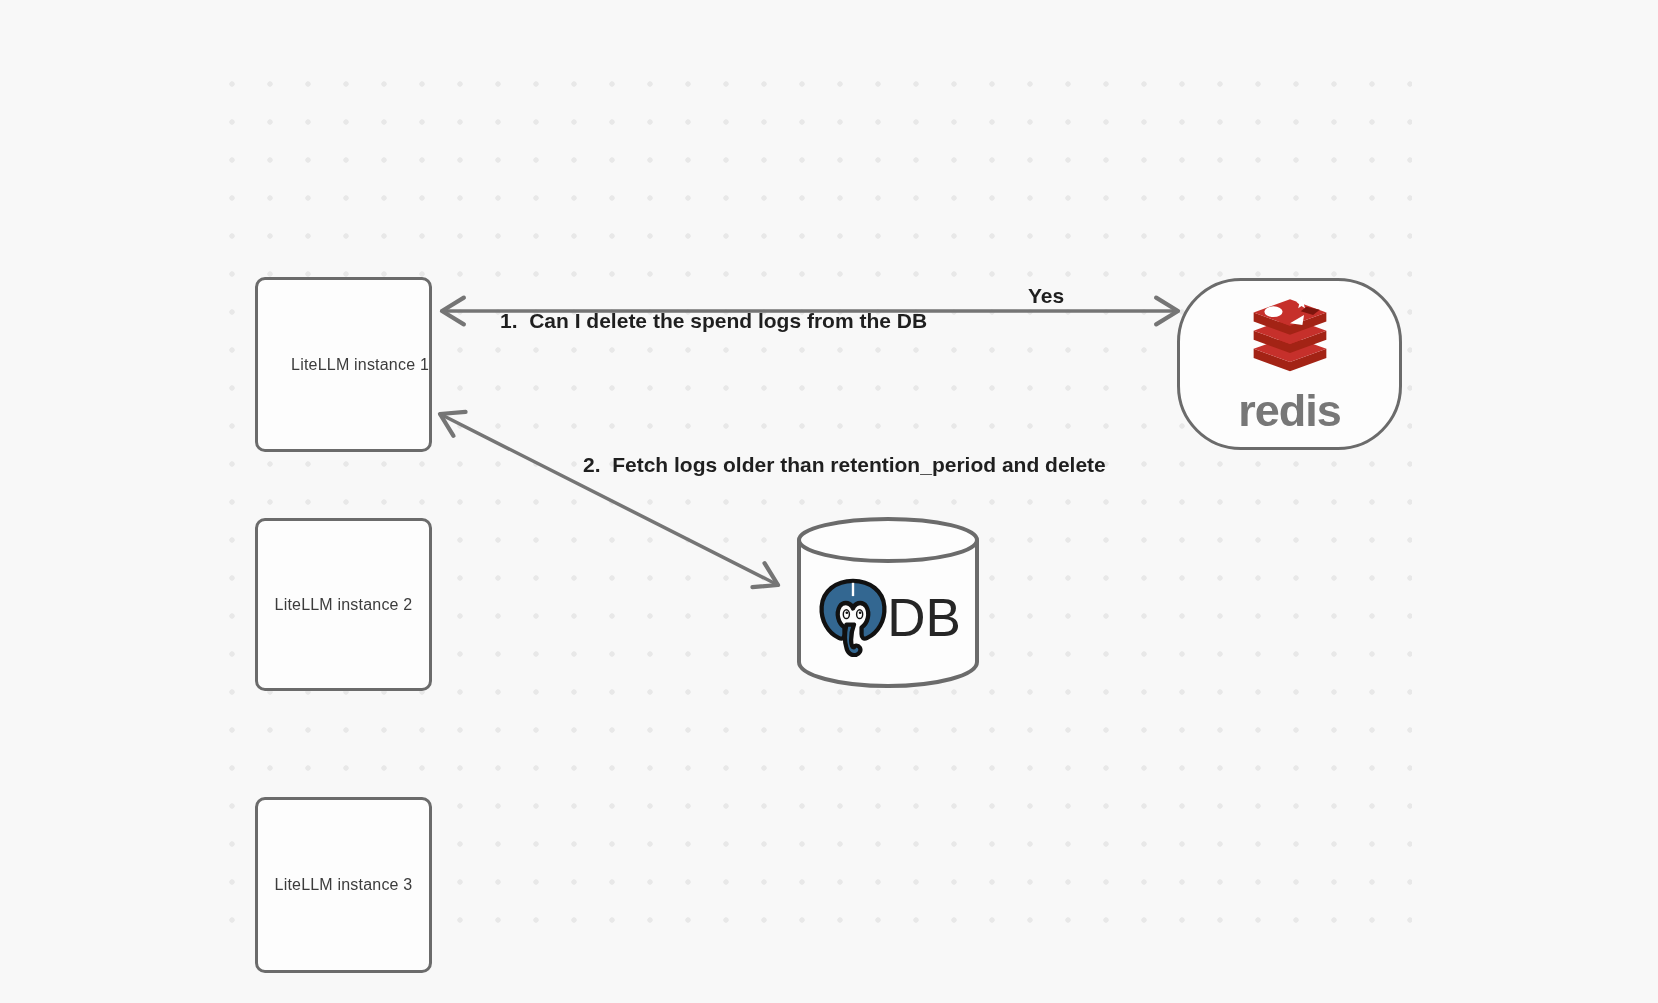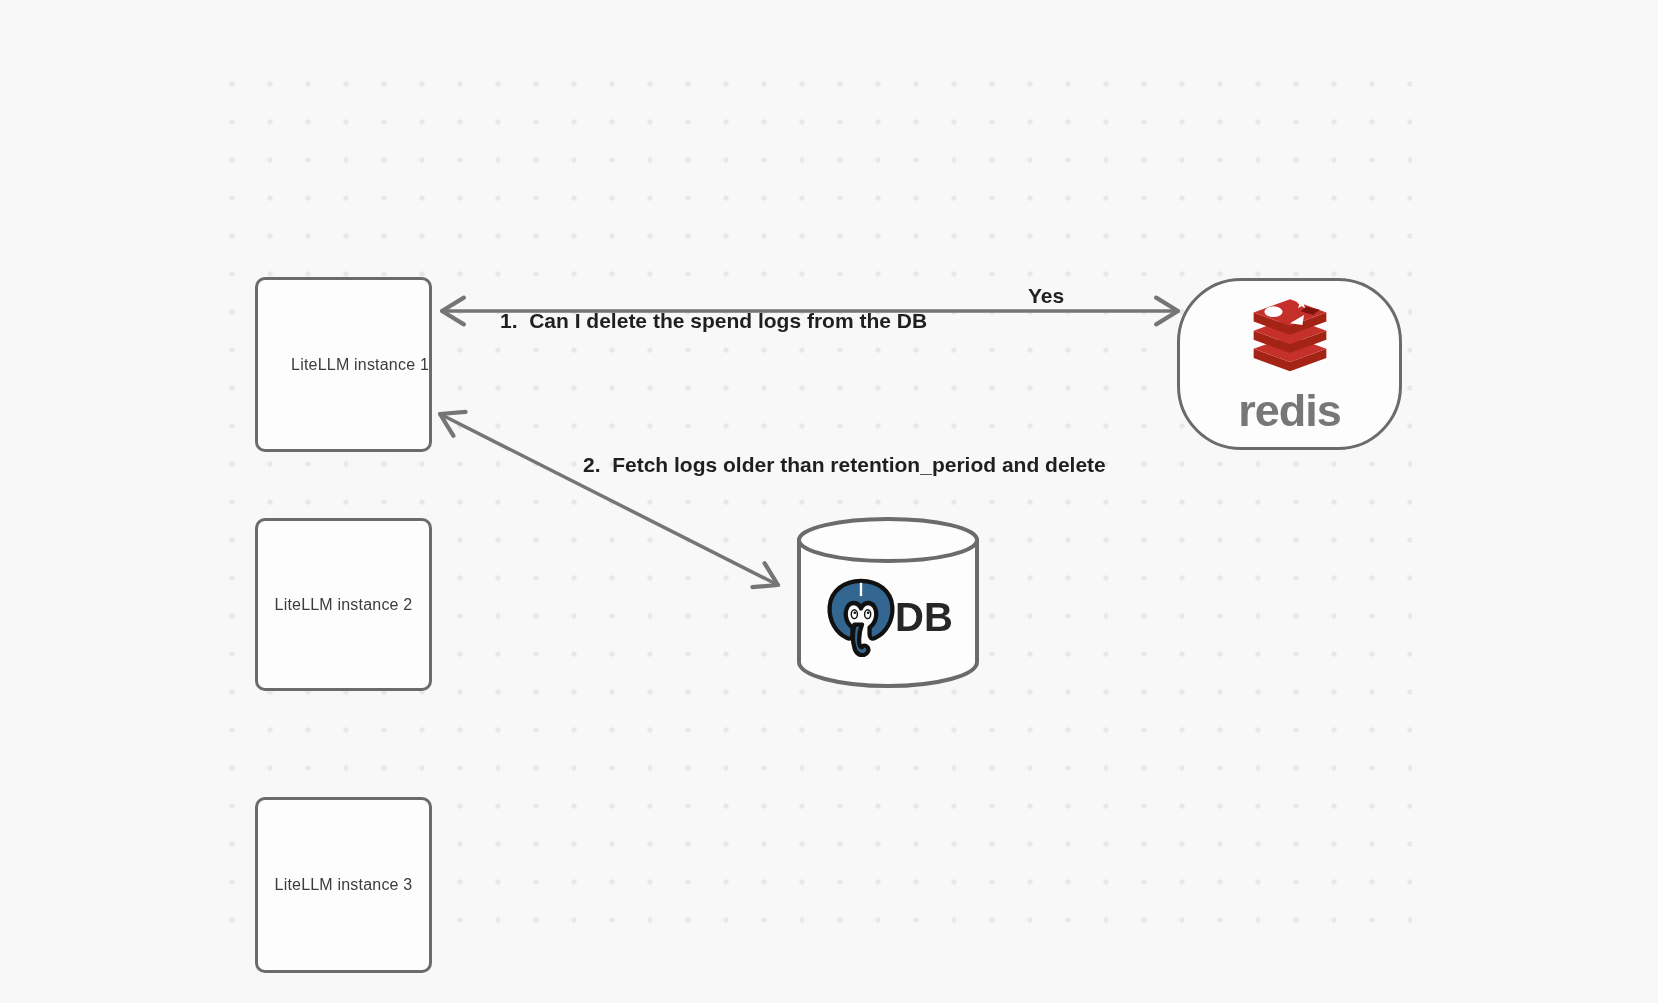--- a/index.html
+++ b/index.html
@@ -43,21 +43,21 @@
     stroke-linecap:round;stroke-linejoin:round;
   }
   .edges-layer{position:absolute;left:0;top:0;}
   .cyl-shape{fill:#fdfdfd;stroke:var(--node-border,#6b6b6b);stroke-width:4;}
   .db-node{position:absolute;left:796px;top:514px;width:184px;height:178px;}
   .db-inner{
     position:absolute;left:796px;top:514px;width:184px;height:178px;
     display:flex;align-items:center;justify-content:center;padding-top:28px;box-sizing:border-box;
   }
   .db-label{
-    font-size:40px;font-weight:700;color:#262626;line-height:1;margin-left:-4px;
+    font-size:53px;font-weight:400;color:#262626;line-height:1;margin-left:-4px;
   }
   .pg-blue{fill:var(--postgres-blue,#336791);}
   .redis-top{fill:var(--redis-red,#c6302b);}
   .redis-side{fill:var(--redis-dark-red,#a32315);}
 </style>
 </head>
 <body>
 
 <div class="dot-grid"></div>
 

